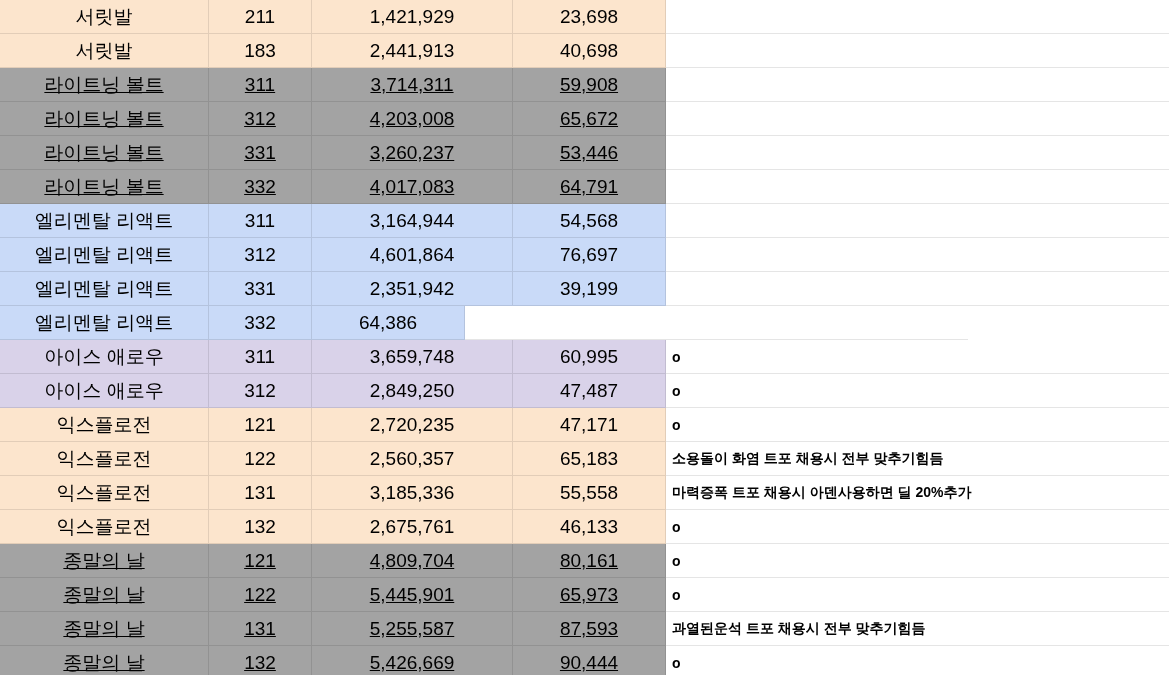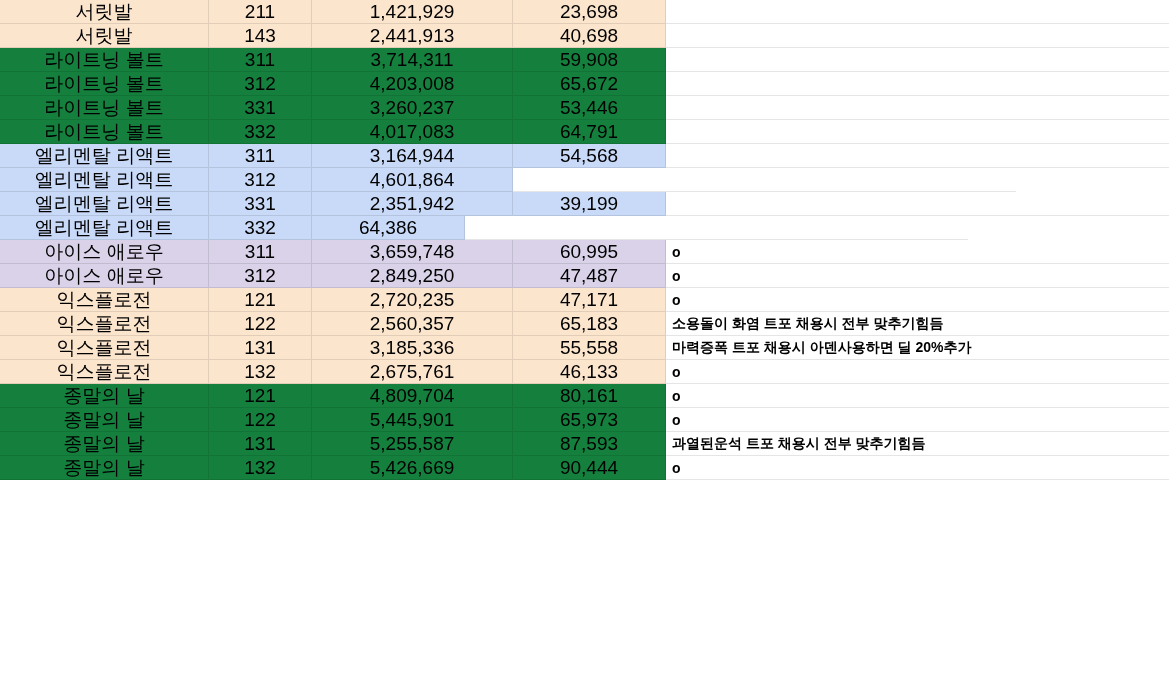--- a/index.html
+++ b/index.html
@@ -9,21 +9,21 @@
   .sheet {
     position: relative;
     width: 1169px;
     height: 675px;
     overflow: hidden;
     background: #ffffff;
   }
 
   .row {
     display: flex;
-    height: 24px;
+    height: 34px;
     width: 1169px;
   }
 
   .cell {
     height: 100%;
     display: flex;
     align-items: center;
     justify-content: center;
     border-right: 1px solid rgba(0,0,0,0.10);
     border-bottom: 1px solid rgba(0,0,0,0.10);
@@ -43,39 +43,39 @@
     justify-content: flex-start;
     padding-left: 6px;
     border-right: none;
     font-size: 14px;
     font-weight: bold;
     background: #ffffff;
   }
 
   
   .row.peach  .cell:not(.note) { background: #fce5cd; }
-  .row.green  .cell:not(.note) { background: #15803d; }
+  .row.green  .cell:not(.note) { background: #a3a3a3; text-decoration: underline; }
   .row.blue   .cell:not(.note) { background: #c9daf8; }
   .row.purple .cell:not(.note) { background: #d9d2e9; }
 </style>
 </head>
 <body>
 
 <div class="sheet" id="sheet">
   <div class="row peach">
     <div class="cell name">서릿발</div>
     <div class="cell code">211</div>
     <div class="cell value1">1,421,929</div>
     <div class="cell value2">23,698</div>
     <div class="cell note"></div>
   </div>
 
   <div class="row peach">
     <div class="cell name">서릿발</div>
-    <div class="cell code">143</div>
+    <div class="cell code">183</div>
     <div class="cell value1">2,441,913</div>
     <div class="cell value2">40,698</div>
     <div class="cell note"></div>
   </div>
 
   <div class="row green">
     <div class="cell name">라이트닝 볼트</div>
     <div class="cell code">311</div>
     <div class="cell value1">3,714,311</div>
     <div class="cell value2">59,908</div>
@@ -111,20 +111,21 @@
     <div class="cell code">311</div>
     <div class="cell value1">3,164,944</div>
     <div class="cell value2">54,568</div>
     <div class="cell note"></div>
   </div>
 
   <div class="row blue">
     <div class="cell name">엘리멘탈 리액트</div>
     <div class="cell code">312</div>
     <div class="cell value1">4,601,864</div>
+    <div class="cell value2">76,697</div>
     <div class="cell note"></div>
   </div>
 
   <div class="row blue">
     <div class="cell name">엘리멘탈 리액트</div>
     <div class="cell code">331</div>
     <div class="cell value1">2,351,942</div>
     <div class="cell value2">39,199</div>
     <div class="cell note"></div>
   </div>

